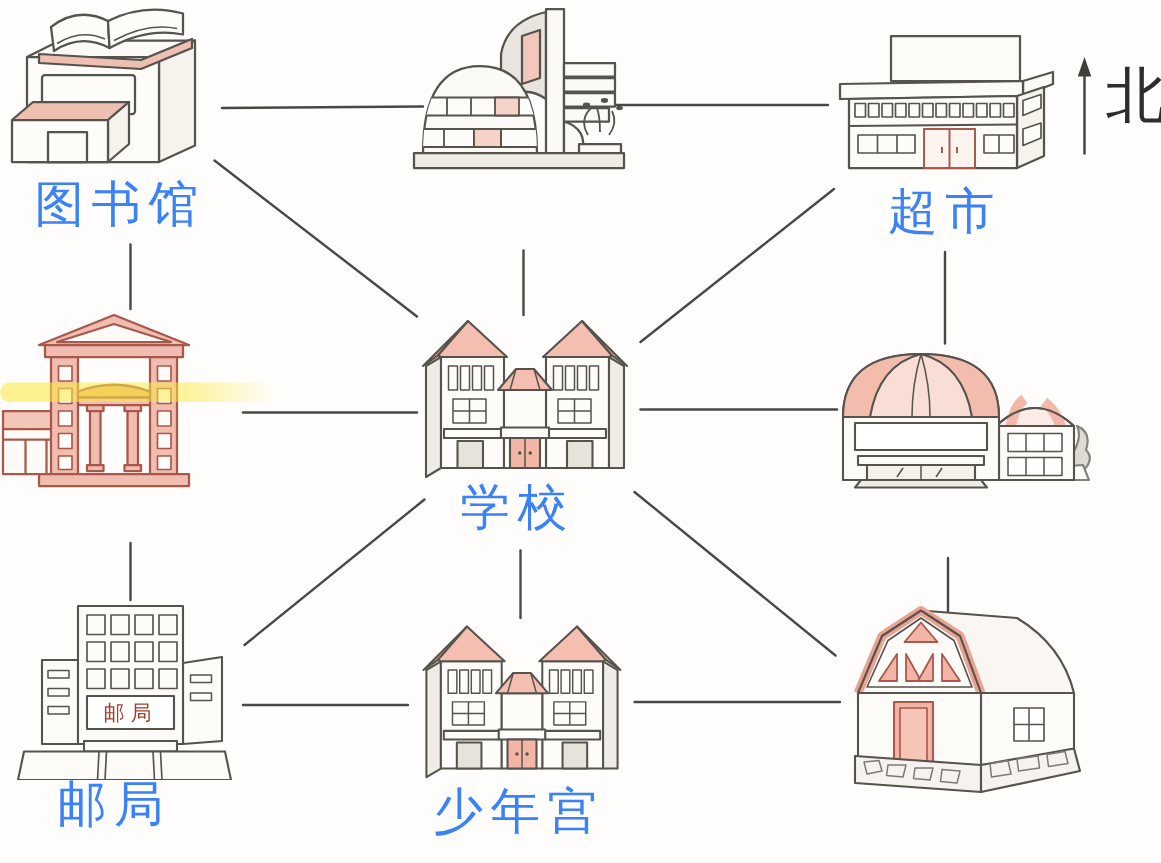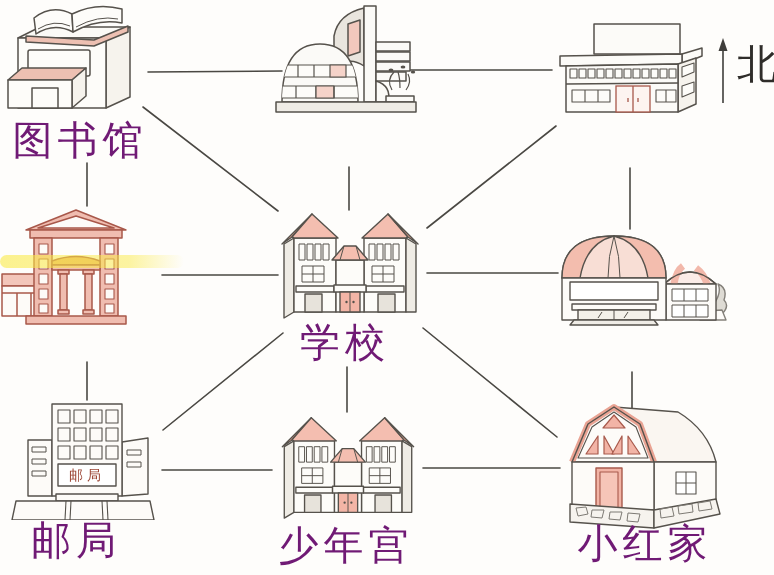--- a/index.html
+++ b/index.html
@@ -6,21 +6,21 @@
   #stage{
     position:relative;width:774px;height:575px;overflow:hidden;
     background:#fefdfb;
     font-family:"DejaVu Serif","Liberation Serif",serif;
   }
   #edges{position:absolute;left:0;top:0;width:774px;height:575px;z-index:1;}
   .bldg{position:absolute;z-index:2;}
   .bldg svg{display:block;width:100%;height:100%;}
   .map-label{
     position:absolute;z-index:2;transform:translateX(-50%);
-    font-size:40px;letter-spacing:5px;color:#701a75;white-space:nowrap;line-height:1.05;
+    font-size:33px;letter-spacing:5px;color:#3b82f6;white-space:nowrap;line-height:1.05;
   }
   .compass-label{
     position:absolute;z-index:2;font-size:40px;color:#2f2d2a;line-height:1;
   }
   #highlight{
     position:absolute;left:0;top:255px;width:184px;height:13px;z-index:3;border-radius:7px;
     background:linear-gradient(to right,rgba(250,234,70,.60) 0%,rgba(250,234,70,.50) 70%,rgba(250,234,70,0) 100%);
     pointer-events:none;
   }
 </style>
@@ -387,19 +387,19 @@
           <polygon points="72,117 84,118 82,126 71,125"></polygon>
           <polygon points="104,113 116,111 118,120 105,122"></polygon>
           <polygon points="122,110 136,108 137,116 123,118"></polygon>
           <polygon points="142,107 154,105 156,113 143,115"></polygon>
         </g>
       </g>
     </svg>
   </div>
 
   <div class="map-label" style="left:80px;top:119px">图书馆</div>
+  <div class="map-label" style="left:630px;top:124px">超市</div>
   <div class="map-label" style="left:345px;top:321px">学校</div>
   <div class="map-label" style="left:76px;top:519px">邮局</div>
   <div class="map-label" style="left:346px;top:524px">少年宫</div>
-  <div class="map-label" style="left:645px;top:522px">小红家</div>
   <div class="compass-label" style="left:737px;top:44px">北</div>
 
 </div>
 
 </body></html>

